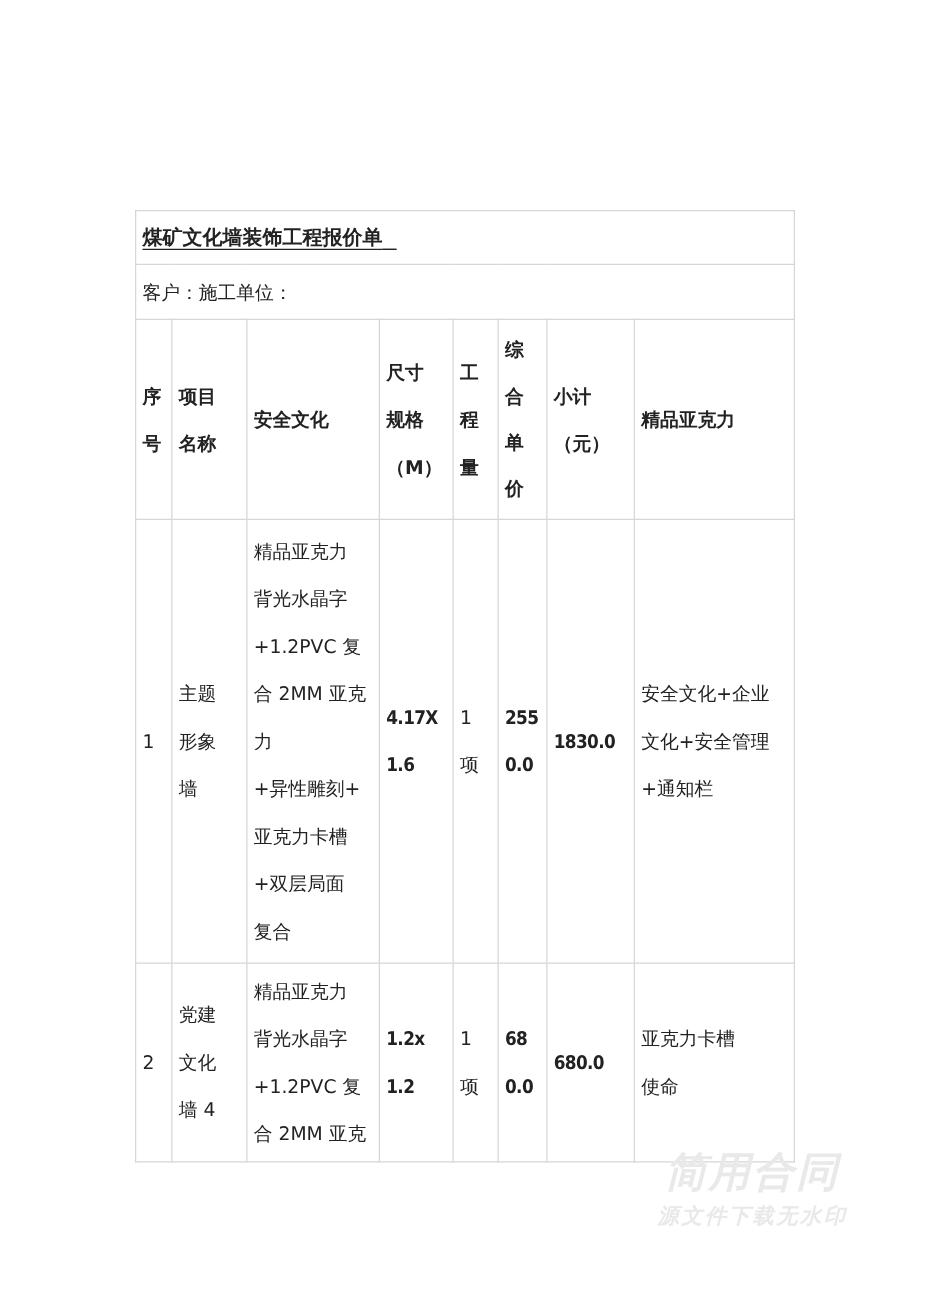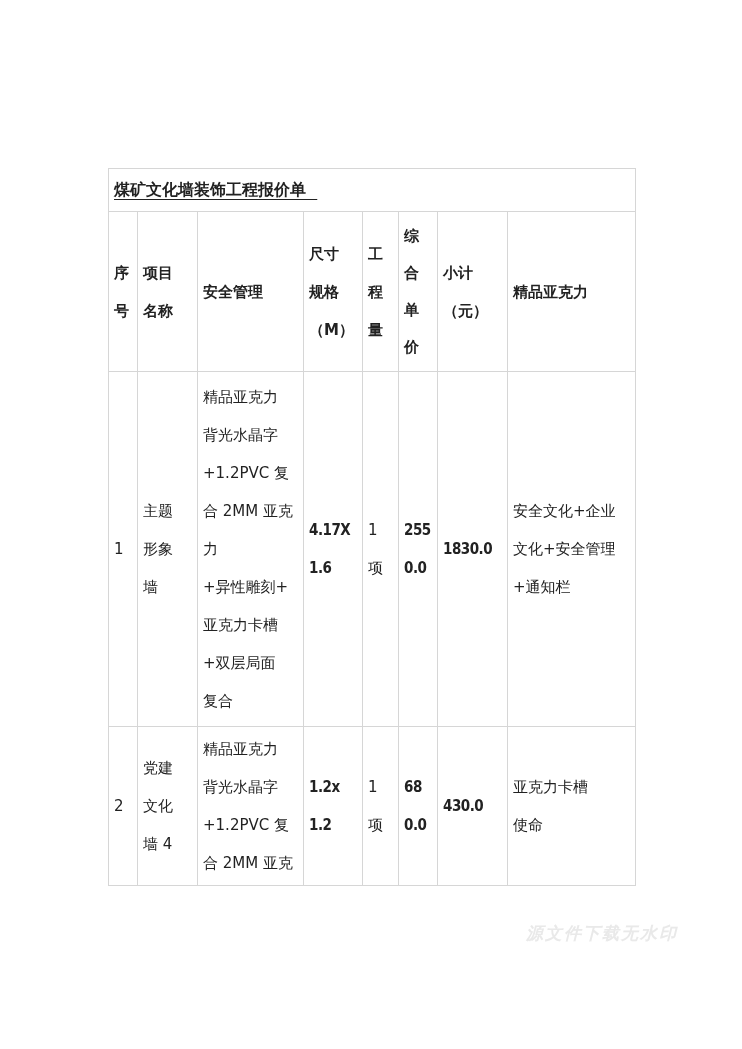--- a/index.html
+++ b/index.html
@@ -40,31 +40,36 @@
         <col style="width:39px">
         <col style="width:70px">
         <col style="width:128px">
     </colgroup>
     <tbody>
         <tr>
       <td colspan="8" class="title-cell">
         <span class="title-text">煤矿文化墙装饰工程报价单</span>
       </td>
     </tr>
+    <tr>
+      <td colspan="8" class="customer-cell">
+        <span>客户：施工单位：</span>
+      </td>
+    </tr>
     <tr class="hdr">
       <td>
         <span class="line">序</span>
         <span class="line">号</span>
       </td>
       <td>
         <span class="line">项目</span>
         <span class="line">名称</span>
       </td>
       <td>
-        <span>安全管理</span>
+        <span>安全文化</span>
       </td>
       <td>
         <span class="line">尺寸</span>
         <span class="line">规格</span>
         <span class="line">（M）</span>
       </td>
       <td>
         <span class="line">工</span>
         <span class="line">程</span>
         <span class="line">量</span>
@@ -138,25 +143,26 @@
         <span class="line">1.2</span>
       </td>
       <td>
         <span class="line">1</span>
         <span class="line">项</span>
       </td>
       <td class="num">
         <span class="line">68</span>
         <span class="line">0.0</span>
       </td>
-      <td class="num">430.0</td>
+      <td class="num">680.0</td>
       <td>
         <span class="line">亚克力卡槽</span>
         <span class="line">使命</span>
       </td>
     </tr>
   </tbody>
     </table>
 
   <div class="watermark">
+    <div class="wm1">简用合同</div>
     <div class="wm2">源文件下载无水印</div>
   </div>
 </div>
 
 </body></html>

